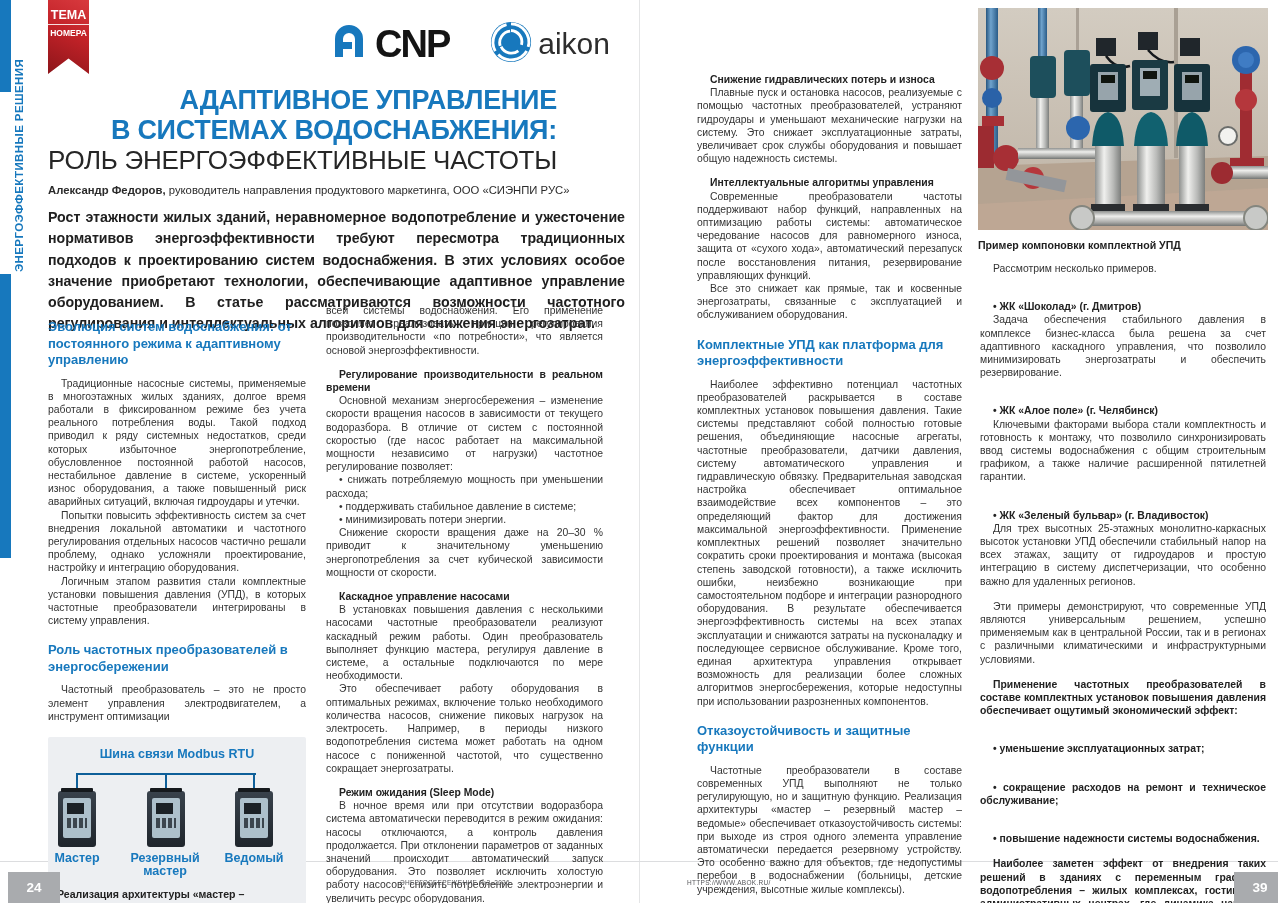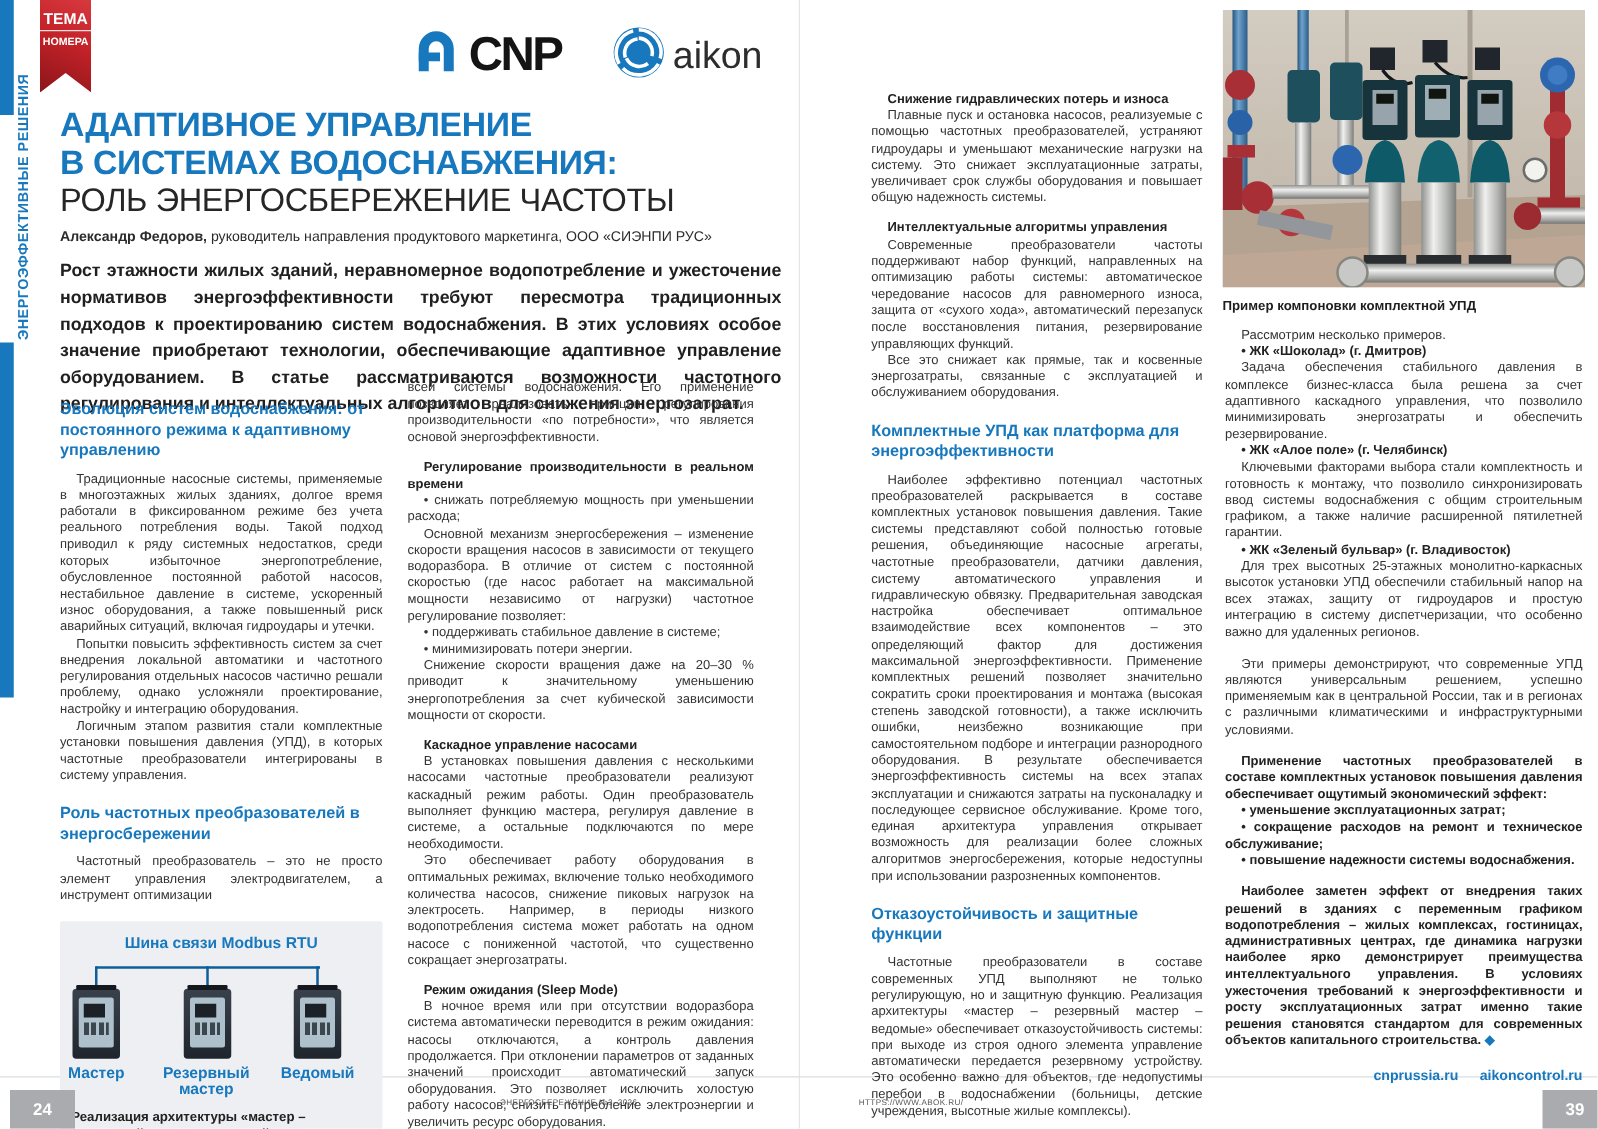--- a/index.html
+++ b/index.html
@@ -18,51 +18,51 @@
 
   
   .side-bar{position:absolute;left:0;width:11px;background:#1778bd;}
   .side-bar.top{top:0;height:92px;}
   .side-bar.bottom{top:274px;height:284px;}
   .side-vert{position:absolute;left:13px;top:96px;height:176px;width:20px;
     writing-mode:vertical-rl;transform:rotate(180deg);
     color:#1778bd;font-weight:bold;font-size:11.5px;letter-spacing:.4px;white-space:nowrap;}
 
   
-  .ribbon{position:absolute;left:32px;top:0;width:41px;height:74px;text-align:center;color:#fff;
+  .ribbon{position:absolute;left:48px;top:0;width:41px;height:74px;text-align:center;color:#fff;
     background:linear-gradient(205deg,#d8393e 0%,#c22228 45%,#8c151a 100%);
     clip-path:polygon(0 0,100% 0,100% 100%,50% 79%,0 100%);}
   .ribbon .t1{font-size:12.5px;font-weight:bold;margin-top:8px;}
   .ribbon .t2{font-size:8.5px;font-weight:bold;margin-top:2px;padding:3px 2px 0;
     border-top:1px solid rgba(255,255,255,.85);display:inline-block;}
 
   
   .logos{position:absolute;left:328px;top:20px;display:flex;align-items:center;gap:40px;}
   .logo{display:flex;align-items:center;gap:5px;}
   .cnp-text{font-size:38px;font-weight:bold;color:#141414;letter-spacing:-2px;}
   .aikon-text{font-size:30px;color:#2d2d2d;}
 
   
   .title{position:absolute;left:48px;top:85px;letter-spacing:-.3px;line-height:30px;}
-  .title .l12{color:#1778bd;font-weight:bold;font-size:27px;}
+  .title .l12{color:#1778bd;font-weight:bold;font-size:27px;text-align:right;}
   .title .l3{color:#262626;font-weight:400;font-size:26px;}
   .author{position:absolute;left:48px;top:184px;font-size:11.3px;color:#2b2b2b;}
   .author .nm{font-weight:bold;margin-top:48px;}
   .lead{position:absolute;left:48px;top:207px;width:577px;font-size:14.2px;font-weight:bold;
     color:#202020;line-height:21.3px;text-align:justify;}
 
   
   .cols-p1{position:absolute;left:48px;top:304px;width:555px;display:flex;gap:20px;}
   .c1{width:258px;} .c2{width:277px;}
   .p2c1{position:absolute;left:697px;top:62px;width:265px;}
   .p2c2{position:absolute;left:980px;top:262px;width:286px;}
 
   .b{font-size:10.4px;line-height:13.2px;color:#333;text-align:justify;margin:0;text-indent:13px;}
   .b.cont{text-indent:0;}
-  .b.bold{font-weight:bold;color:#222;}
+  .b.bold{font-weight:bold;color:#222;margin-top:25px;}
   .b.gap{margin-top:12px;}
   .sub{font-weight:bold;color:#222;margin-top:11px;}
   .h{color:#1778bd;font-weight:bold;font-size:13px;line-height:16.5px;margin:15px 0 8px;
     text-align:left;text-indent:0;}
   .col > :first-child, .p2c1 > :first-child, .p2c2 > :first-child{margin-top:0;}
   .diamond{color:#1778bd;}
 
   
   .diagram{margin-top:14px;width:258px;height:184px;background:#edeff2;border-radius:2px;position:relative;}
   .d-title{text-align:center;color:#1778bd;font-weight:bold;font-size:12.5px;padding-top:10px;}
@@ -127,21 +127,21 @@
         </g>
       </svg>
     </span>
     <span class="aikon-text">aikon</span>
   </div>
 </div>
 
 <div class="title">
   <div class="l12">АДАПТИВНОЕ УПРАВЛЕНИЕ</div>
   <div class="l12">В СИСТЕМАХ ВОДОСНАБЖЕНИЯ:</div>
-  <div class="l3">РОЛЬ ЭНЕРГОСБЕРЕЖЕНИЕ ЧАСТОТЫ</div>
+  <div class="l3">РОЛЬ ЭНЕРГОЭФФЕКТИВНЫЕ ЧАСТОТЫ</div>
 </div>
 
 <div class="author"><span class="nm">Александр Федоров,</span><span> руководитель направления продуктового маркетинга, ООО «СИЭНПИ РУС»</span></div>
 
 <div class="lead">Рост этажности жилых зданий, неравномерное водопотребление и ужесточение нормативов энергоэффективности требуют пересмотра традиционных подходов к проектированию систем водоснабжения. В этих условиях особое значение приобретают технологии, обеспечивающие адаптивное управление оборудованием. В статье рассматриваются возможности частотного регулирования и интеллектуальных алгоритмов для снижения энергозатрат.</div>
 
 <div class="cols-p1">
   <div class="col c1">
     <div>
         <p class="h">Эволюция систем водоснабжения: от постоянного режима к адаптивному управлению</p>
@@ -178,22 +178,22 @@
       <div class="d-label" style="left:-16px">Мастер</div>
       <div class="d-label" style="left:72px">Резервный мастер</div>
       <div class="d-label" style="left:161px">Ведомый</div>
       <div class="d-caption">Реализация архитектуры «мастер – резервный мастер – ведомый»</div>
     </div>
   </div>
   <div class="col c2">
     <div>
         <p class="b cont">всей системы водоснабжения. Его применение позволяет реализовать принцип регулирования производительности «по потребности», что является основой энергоэффективности.</p>
         <p class="b sub">Регулирование производительности в реальном времени</p>
+        <p class="b">Основной механизм энергосбережения – изменение скорости вращения насосов в зависимости от текущего водоразбора. В отличие от систем с постоянной скоростью (где насос работает на максимальной мощности независимо от нагрузки) частотное регулирование позволяет:</p>
         <p class="b li">• снижать потребляемую мощность при уменьшении расхода;</p>
-        <p class="b">Основной механизм энергосбережения – изменение скорости вращения насосов в зависимости от текущего водоразбора. В отличие от систем с постоянной скоростью (где насос работает на максимальной мощности независимо от нагрузки) частотное регулирование позволяет:</p>
         <p class="b li">• поддерживать стабильное давление в системе;</p>
         <p class="b li">• минимизировать потери энергии.</p>
         <p class="b">Снижение скорости вращения даже на 20–30 % приводит к значительному уменьшению энергопотребления за счет кубической зависимости мощности от скорости.</p>
         <p class="b sub">Каскадное управление насосами</p>
         <p class="b">В установках повышения давления с несколькими насосами частотные преобразователи реализуют каскадный режим работы. Один преобразователь выполняет функцию мастера, регулируя давление в системе, а остальные подключаются по мере необходимости.</p>
         <p class="b">Это обеспечивает работу оборудования в оптимальных режимах, включение только необходимого количества насосов, снижение пиковых нагрузок на электросеть. Например, в периоды низкого водопотребления система может работать на одном насосе с пониженной частотой, что существенно сокращает энергозатраты.</p>
         <p class="b sub">Режим ожидания (Sleep Mode)</p>
         <p class="b">В ночное время или при отсутствии водоразбора система автоматически переводится в режим ожидания: насосы отключаются, а контроль давления продолжается. При отклонении параметров от заданных значений происходит автоматический запуск оборудования. Это позволяет исключить холостую работу насосов, снизить потребление электроэнергии и увеличить ресурс оборудования.</p>
       </div>
   </div>

